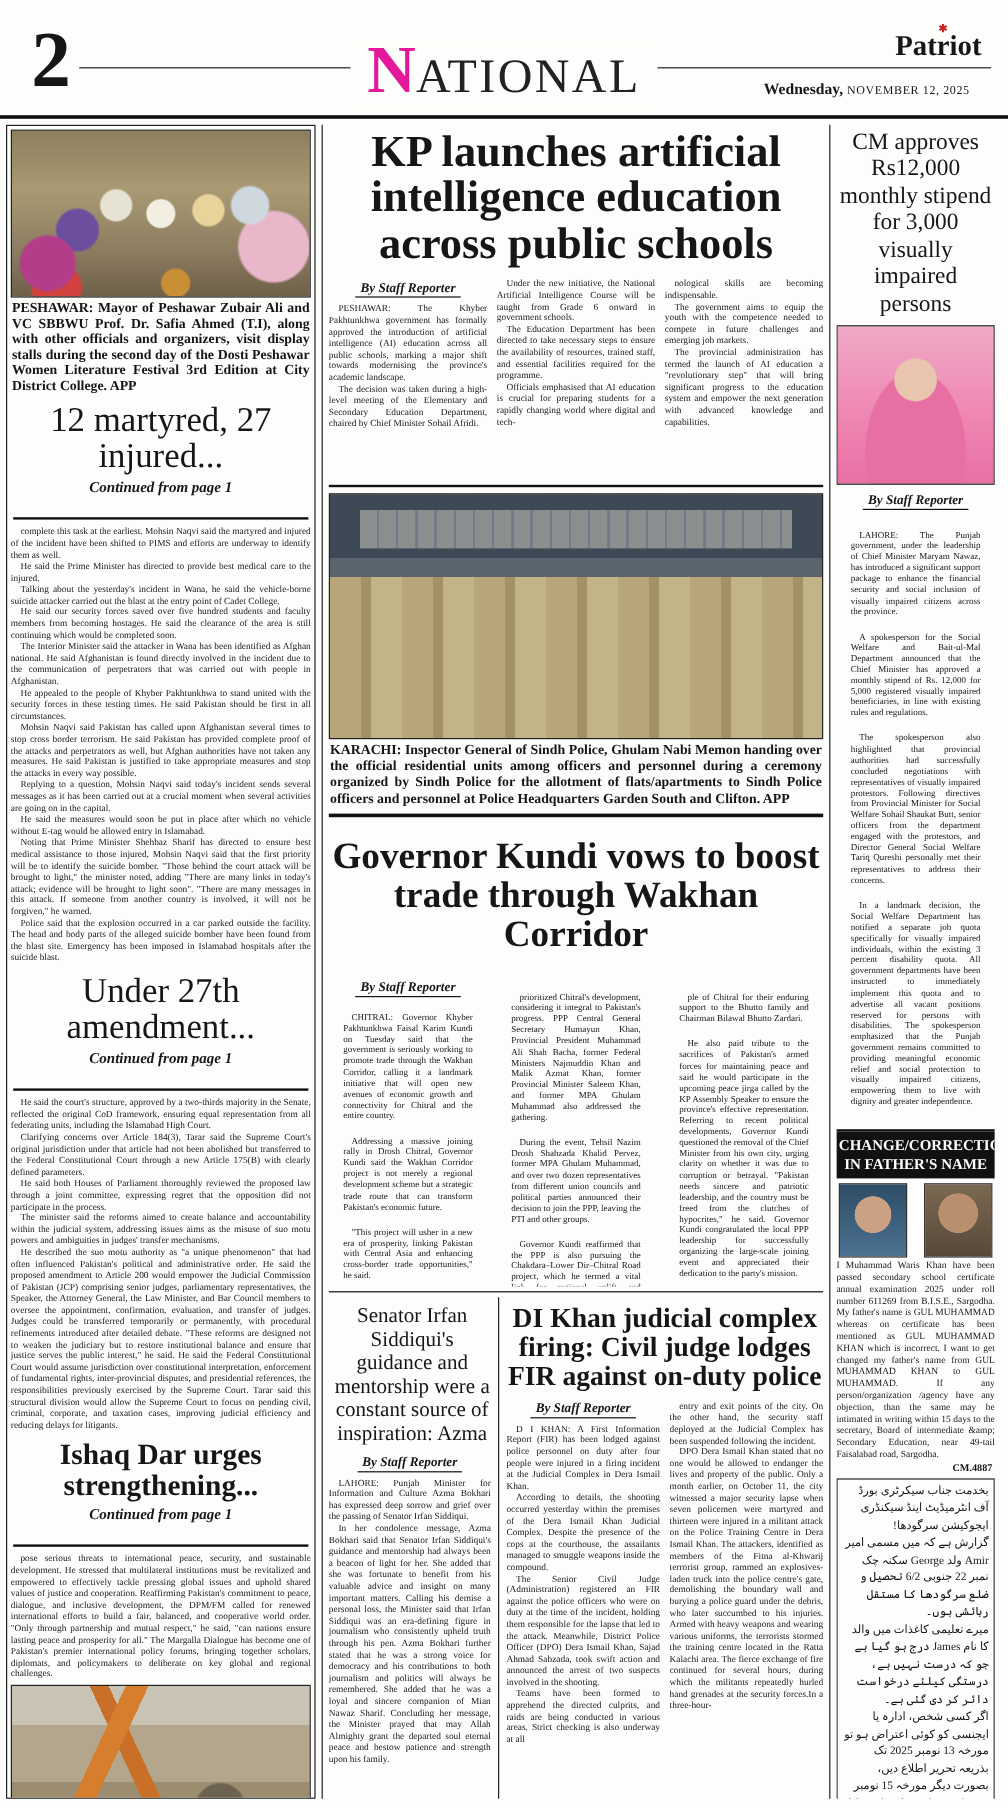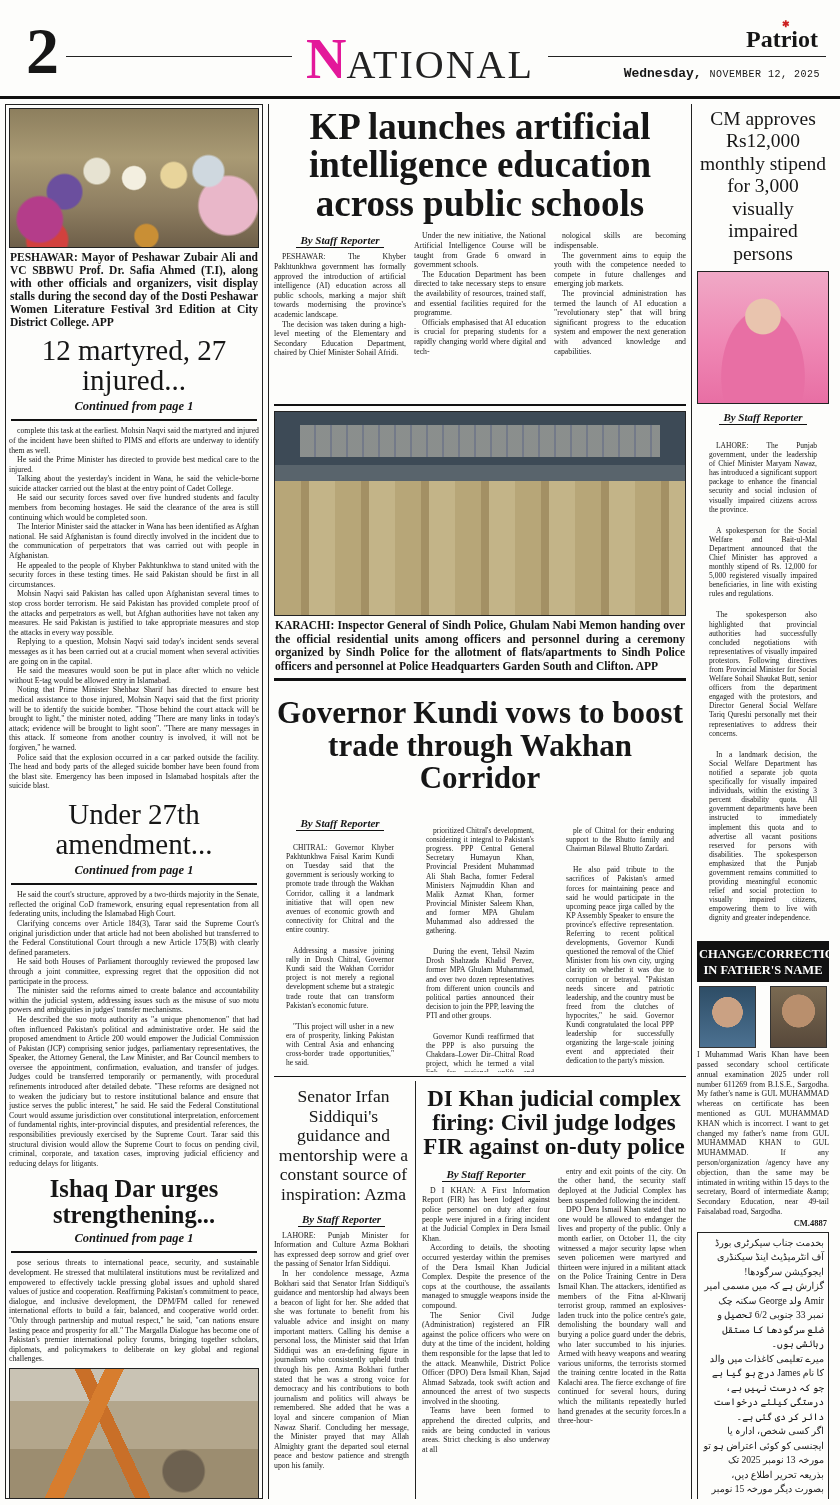--- a/index.html
+++ b/index.html
@@ -11,34 +11,34 @@
   
   .hdr{position:relative;height:96px;border-bottom:3px solid #111;}
   .hdr-rule{position:absolute;left:66px;right:14px;top:56px;height:1px;background:#222;}
   .pagenum{position:absolute;left:26px;top:18px;font-size:66px;font-weight:bold;line-height:1;}
   .masthead{position:absolute;left:0;right:0;top:34px;text-align:center;}
   .masthead .inner{display:inline-block;background:#fdfdfb;padding:0 14px;}
   .masthead .cap{font-size:56px;line-height:.9;color:#e3189a;font-weight:bold;}
   .masthead .rest{font-size:40px;letter-spacing:2px;color:#222;}
   .brand{position:absolute;right:16px;top:26px;background:#fdfdfb;padding:0 6px;font-size:24px;font-weight:bold;}
   .brand-mark{position:absolute;top:-7px;left:50%;color:#cc2222;font-size:9px;}
-  .dateline{position:absolute;right:20px;top:66px;font-size:13px;font-family:Liberation Mono, monospace;}
+  .dateline{position:absolute;right:32px;top:66px;font-size:13px;}
   .dateline .dd{font-weight:bold;}
   .dateline .dr{font-size:10px;letter-spacing:.5px;}
   
   .content{display:flex;gap:5px;padding:5px 5px 0 5px;height:1400px;box-sizing:border-box;}
   .col-left{width:258px;flex:none;border:1px solid #222;padding:3px;box-sizing:border-box;overflow:hidden;}
   .col-center{width:424px;flex:none;border-left:1px solid #222;border-right:1px solid #222;padding:0 5px;box-sizing:border-box;overflow:hidden;}
   .col-right{width:132px;flex:none;overflow:hidden;}
   
   .body-sm p{margin:0;font-size:7.8px;line-height:9.6px;text-align:justify;text-indent:8px;}
   .body-xs p{margin:12px;font-size:7.5px;line-height:9.1px;text-align:justify;text-indent:7px;}
   .byline{display:block;text-align:center;margin:3px auto 4px auto;}
   .byline span{display:inline-block;font-weight:bold;font-style:italic;font-size:11px;border-bottom:1.5px solid #111;padding:0 4px 1px 4px;}
-  .contfrom{text-align:center;font-weight:bold;font-style:italic;font-size:12.5px;border-bottom:2px solid #111;padding-bottom:5px;margin:4px 2px 5px 2px;}
+  .contfrom{text-align:center;font-weight:bold;font-style:italic;font-size:12.5px;border-bottom:2px solid #111;padding-bottom:17px;margin:4px 2px 5px 2px;}
   .hl{font-weight:bold;text-align:center;line-height:1.04;margin:0;}
   .hl.light{font-weight:normal;}
   .cap-txt{font-weight:bold;font-size:11px;line-height:13px;text-align:justify;margin:3px 1px;}
   
   .ph{border:1px solid #222;box-sizing:border-box;position:relative;overflow:hidden;}
   .ph-festival{height:140px;background:
     radial-gradient(circle at 12% 80%,#b43d8a 0 9%,transparent 10%),
     radial-gradient(circle at 22% 60%,#6b4f9e 0 8%,transparent 9%),
     radial-gradient(circle at 35% 45%,#e7e3d2 0 7%,transparent 8%),
     radial-gradient(circle at 50% 50%,#f3efe0 0 8%,transparent 9%),
@@ -146,21 +146,21 @@
           <p>Noting that Prime Minister Shehbaz Sharif has directed to ensure best medical assistance to those injured, Mohsin Naqvi said that the first priority will be to identify the suicide bomber. "Those behind the court attack will be brought to light," the minister noted, adding "There are many links in today's attack; evidence will be brought to light soon". "There are many messages in this attack. If someone from another country is involved, it will not be forgiven," he warned.</p>
           <p>Police said that the explosion occurred in a car parked outside the facility. The head and body parts of the alleged suicide bomber have been found from the blast site. Emergency has been imposed in Islamabad hospitals after the suicide blast.</p>
         </div>
 
       <h2 class="hl light amend-hl">Under 27th amendment...</h2>
       <div class="contfrom">Continued from page 1</div>
       <div class="body-sm amend-body">
           <p>He said the court's structure, approved by a two-thirds majority in the Senate, reflected the original CoD framework, ensuring equal representation from all federating units, including the Islamabad High Court.</p>
           <p>Clarifying concerns over Article 184(3), Tarar said the Supreme Court's original jurisdiction under that article had not been abolished but transferred to the Federal Constitutional Court through a new Article 175(B) with clearly defined parameters.</p>
           <p>He said both Houses of Parliament thoroughly reviewed the proposed law through a joint committee, expressing regret that the opposition did not participate in the process.</p>
-          <p>The minister said the reforms aimed to create balance and accountability within the judicial system, addressing issues such as the misuse of suo motu powers and ambiguities in judges' transfer mechanisms.</p>
+          <p>The minister said the reforms aimed to create balance and accountability within the judicial system, addressing issues aims as the misuse of suo motu powers and ambiguities in judges' transfer mechanisms.</p>
           <p>He described the suo motu authority as "a unique phenomenon" that had often influenced Pakistan's political and administrative order. He said the proposed amendment to Article 200 would empower the Judicial Commission of Pakistan (JCP) comprising senior judges, parliamentary representatives, the Speaker, the Attorney General, the Law Minister, and Bar Council members to oversee the appointment, confirmation, evaluation, and transfer of judges. Judges could be transferred temporarily or permanently, with procedural refinements introduced after detailed debate. "These reforms are designed not to weaken the judiciary but to restore institutional balance and ensure that justice serves the public interest," he said. He said the Federal Constitutional Court would assume jurisdiction over constitutional interpretation, enforcement of fundamental rights, inter-provincial disputes, and presidential references, the responsibilities previously exercised by the Supreme Court. Tarar said this structural division would allow the Supreme Court to focus on pending civil, criminal, corporate, and taxation cases, improving judicial efficiency and reducing delays for litigants.</p>
         </div>
 
       <h2 class="hl ishaq-hl">Ishaq Dar urges strengthening...</h2>
       <div class="contfrom">Continued from page 1</div>
       <div class="body-sm ishaq-body">
           <p>pose serious threats to international peace, security, and sustainable development. He stressed that multilateral institutions must be revitalized and empowered to effectively tackle pressing global issues and uphold shared values of justice and cooperation. Reaffirming Pakistan's commitment to peace, dialogue, and inclusive development, the DPM/FM called for renewed international efforts to build a fair, balanced, and cooperative world order. "Only through partnership and mutual respect," he said, "can nations ensure lasting peace and prosperity for all." The Margalla Dialogue has become one of Pakistan's premier international policy forums, bringing together scholars, diplomats, and policymakers to deliberate on key global and regional challenges.</p>
         </div>
 
       <div class="ph ph-hyd" style="margin-top:4px;"></div>
@@ -274,21 +274,21 @@
         </div>
         <div class="chg-body">
             <p>I Muhammad Waris Khan have been passed secondary school certificate annual examination 2025 under roll number 611269 from B.I.S.E., Sargodha. My father's name is GUL MUHAMMAD whereas on certificate has been mentioned as GUL MUHAMMAD KHAN which is incorrect. I want to get changed my father's name from GUL MUHAMMAD KHAN to GUL MUHAMMAD. If any person/organization /agency have any objection, than the same may be intimated in writing within 15 days to the secretary, Board of intermediate &amp;amp; Secondary Education, near 49-tail Faisalabad road, Sargodha.</p>
           </div>
         <div class="chg-code">CM.4887</div>
       </div>
 
       <div class="urdu-box">
         <div>
             <p>بخدمت جناب سیکرٹری بورڈ آف انٹرمیڈیٹ اینڈ سیکنڈری ایجوکیشن سرگودھا!</p>
-            <p>گزارش ہے کہ میں مسمی امیر Amir ولد George سکنہ چک نمبر 33 جنوبی 6/2 تحصیل و ضلع سرگودھا کا مستقل رہائشی ہوں۔</p>
+            <p>گزارش ہے کہ میں مسمی امیر Amir ولد George سکنہ چک نمبر 22 جنوبی 6/2 تحصیل و ضلع سرگودھا کا مستقل رہائشی ہوں۔</p>
             <p>میرے تعلیمی کاغذات میں والد کا نام James درج ہو گیا ہے جو کہ درست نہیں ہے، درستگی کیلئے درخواست دائر کر دی گئی ہے۔</p>
             <p>اگر کسی شخص، ادارہ یا ایجنسی کو کوئی اعتراض ہو تو مورخہ 13 نومبر 2025 تک بذریعہ تحریر اطلاع دیں،</p>
             <p>بصورت دیگر مورخہ 15 نومبر 2025 کے بعد کوئی اعتراض قابل سماعت نہ ہو گا۔ کارروائی عمل میں لائی جائے گی۔</p>
           </div>
 
       </div>
     </div>
 
   </div>
 </div>

